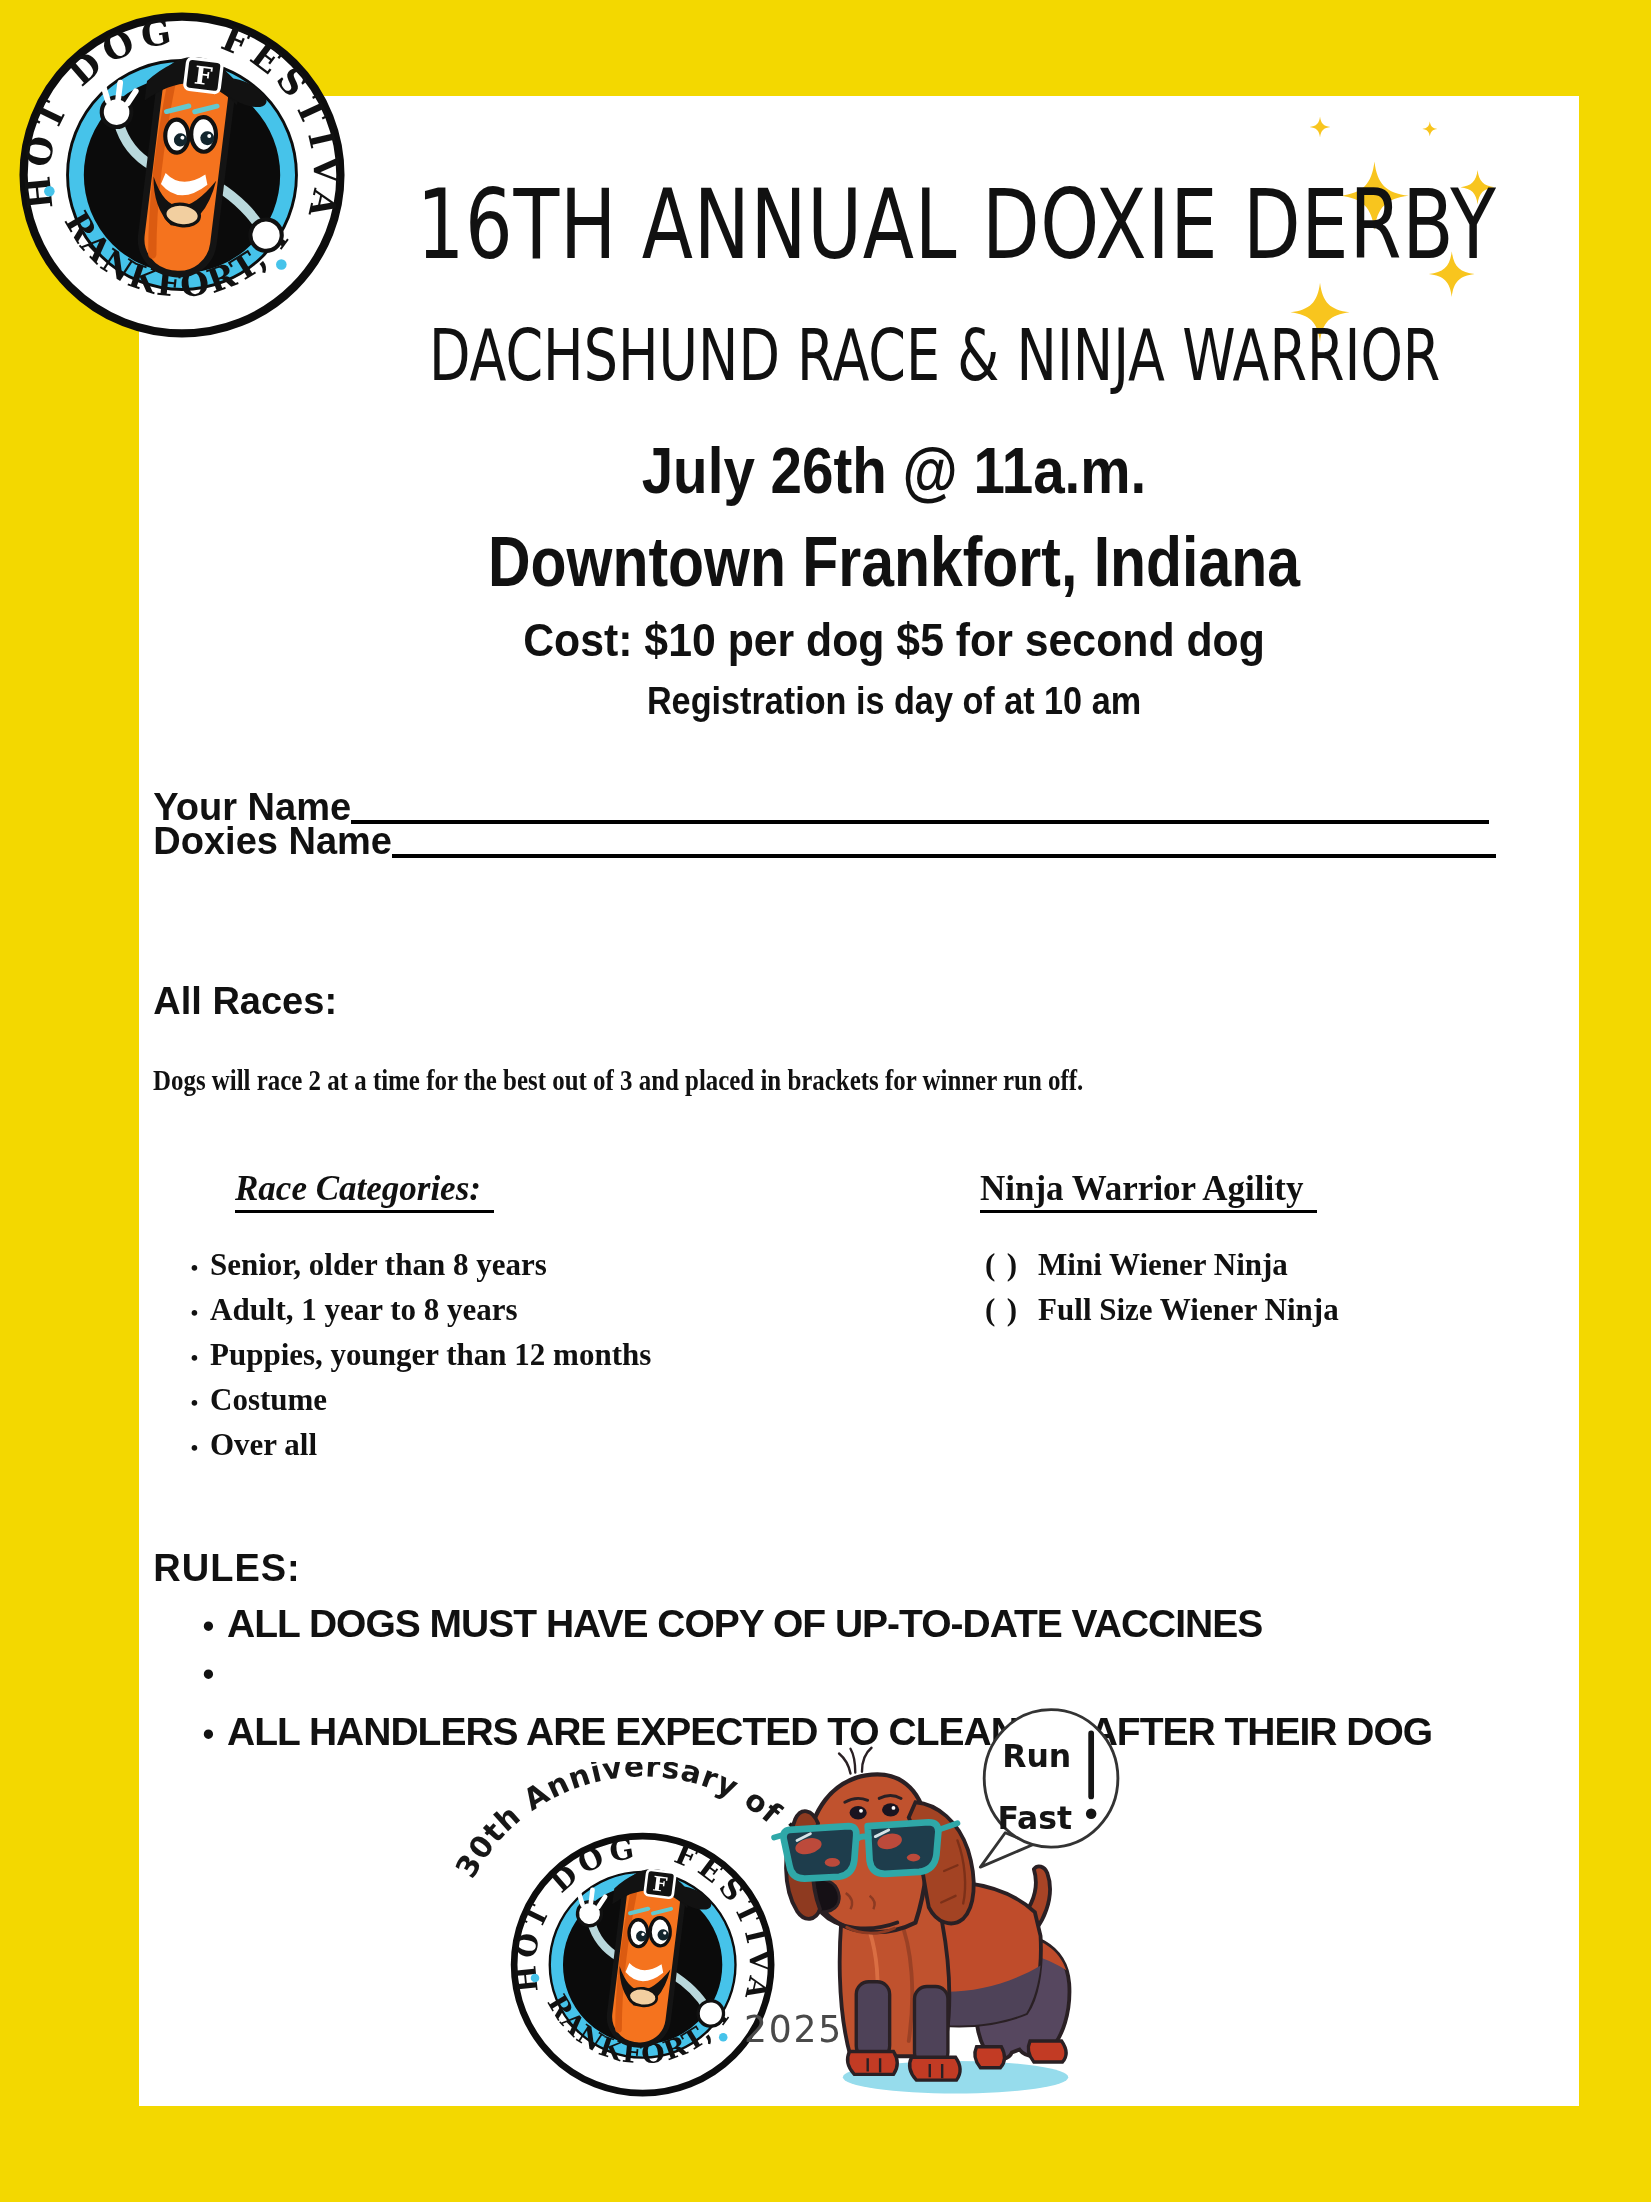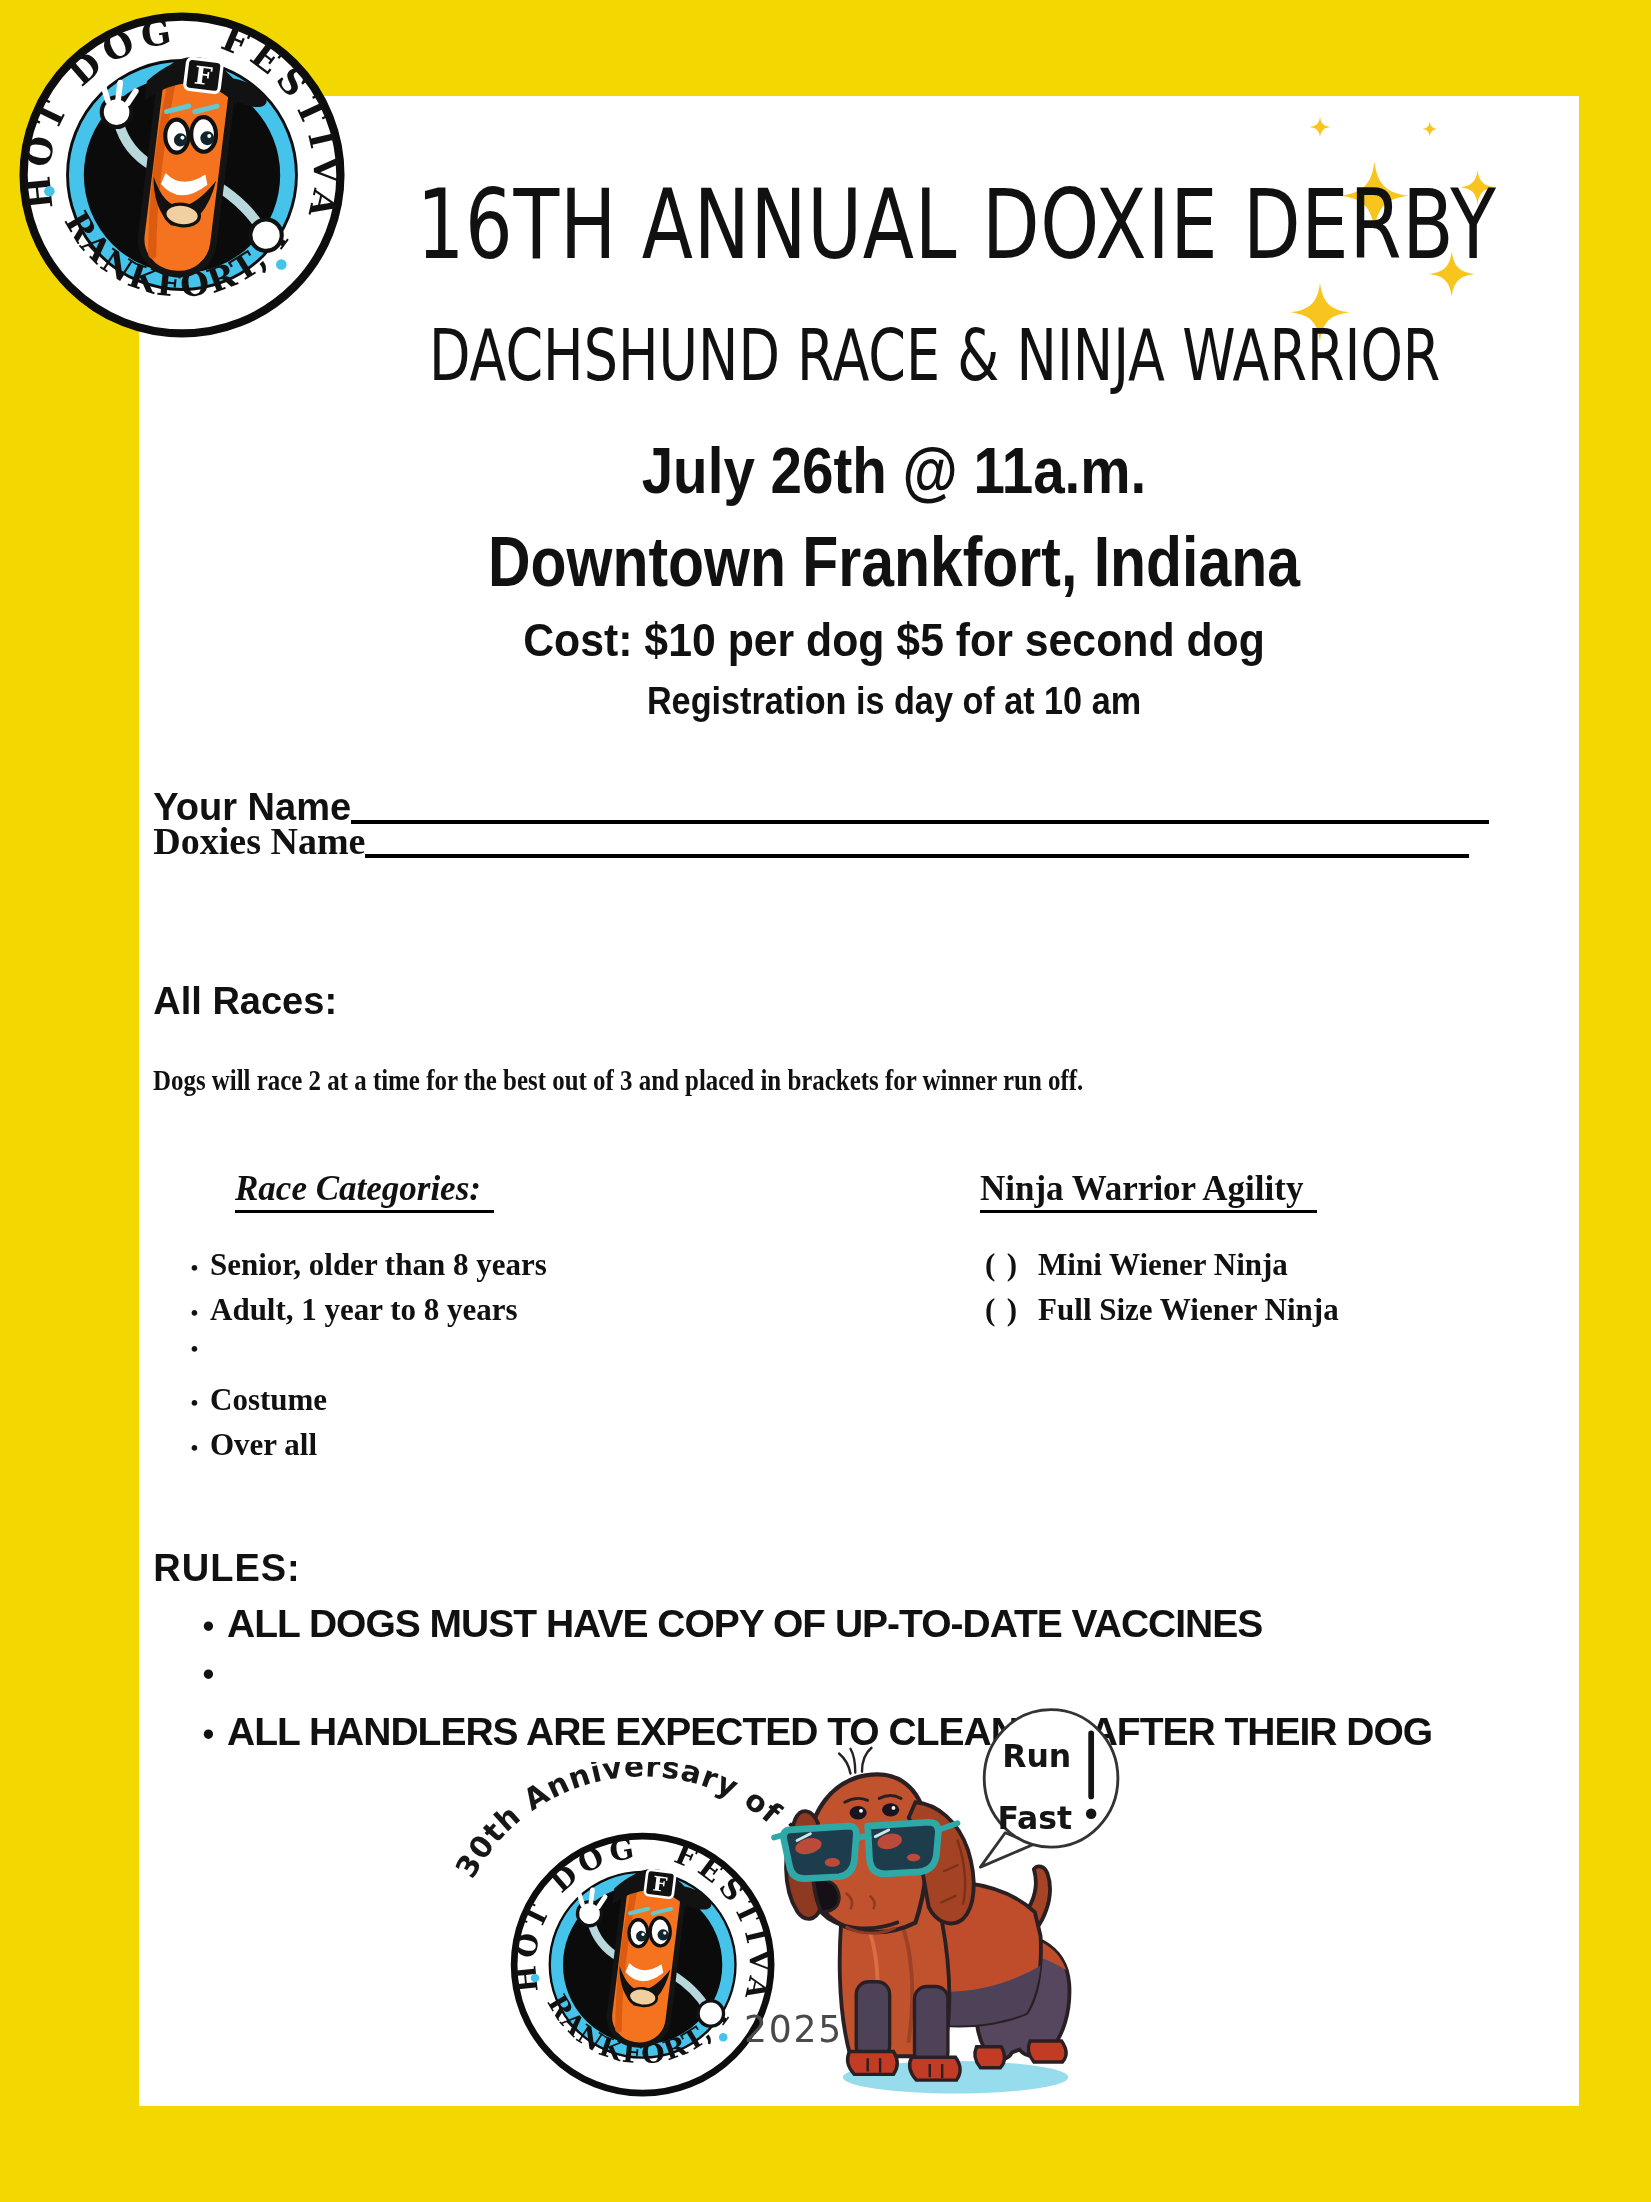--- a/index.html
+++ b/index.html
@@ -21,21 +21,21 @@
   .subtitle{top:222px;font-family:"DejaVu Sans",sans-serif;font-weight:400;font-size:71px;transform:scaleX(.76);}
   .dateline{top:340px;font-weight:bold;font-size:65px;transform:scaleX(.87);}
   .locline{top:428px;font-weight:bold;font-size:71px;transform:scaleX(.83);}
   .costline{top:520px;font-weight:bold;font-size:46px;transform:scaleX(.93);}
   .regline{top:585px;font-weight:bold;font-size:38px;transform:scaleX(.9);}
   
   .form-row{position:absolute;left:14.3px;display:flex;align-items:flex-end;}
   .form-row .flabel{font-weight:bold;font-size:38px;line-height:1.1;white-space:nowrap;}
   .fline{border-bottom:4.8px solid #000;height:9.6px;margin-bottom:4.8px;}
   .row-yourname{top:691px;}  .row-yourname .fline{width:1138px;}
-  .row-doxname{top:725px;font-family:Liberation Serif, serif;}   .row-doxname .fline{width:1104px;}
+  .row-doxname{top:725px;}   .row-doxname .fline{width:1104px;}
   .row-doxage{top:780px;}    .row-doxage .fline{width:378px;}
   
   .allraces{position:absolute;left:14.3px;top:884px;font-weight:bold;font-size:38px;}
   .racedesc{position:absolute;left:14.3px;top:967px;font-family:"Liberation Serif",serif;font-weight:bold;font-size:30px;transform:scaleX(.83);transform-origin:0 50%;white-space:nowrap;}
   .colhead{position:absolute;font-family:"Liberation Serif",serif;font-weight:bold;font-size:35px;}
   .colhead span{border-bottom:3.8px solid #000;padding-right:13.4px;padding-bottom:1.9px;}
   .racehead{left:96px;top:1073px;font-style:italic;}
   .ninjahead{left:841px;top:1073px;}
   .race-items{position:absolute;left:40px;top:1151px;}
   .race-items .item{display:flex;align-items:baseline;height:45px;font-family:"Liberation Serif",serif;font-weight:bold;font-size:31px;white-space:nowrap;}
@@ -110,20 +110,21 @@
     <div class="item">
         <span class="bdot">•</span>
         <span>Senior, older than 8 years</span>
       </div>
     <div class="item">
         <span class="bdot">•</span>
         <span>Adult, 1 year to 8 years</span>
       </div>
     <div class="item">
         <span class="bdot">•</span>
+        <span>Puppies, younger than 12 months</span>
       </div>
     <div class="item">
         <span class="bdot">•</span>
         <span>Costume</span>
       </div>
     <div class="item">
         <span class="bdot">•</span>
         <span>Over all</span>
       </div>
   </div>

